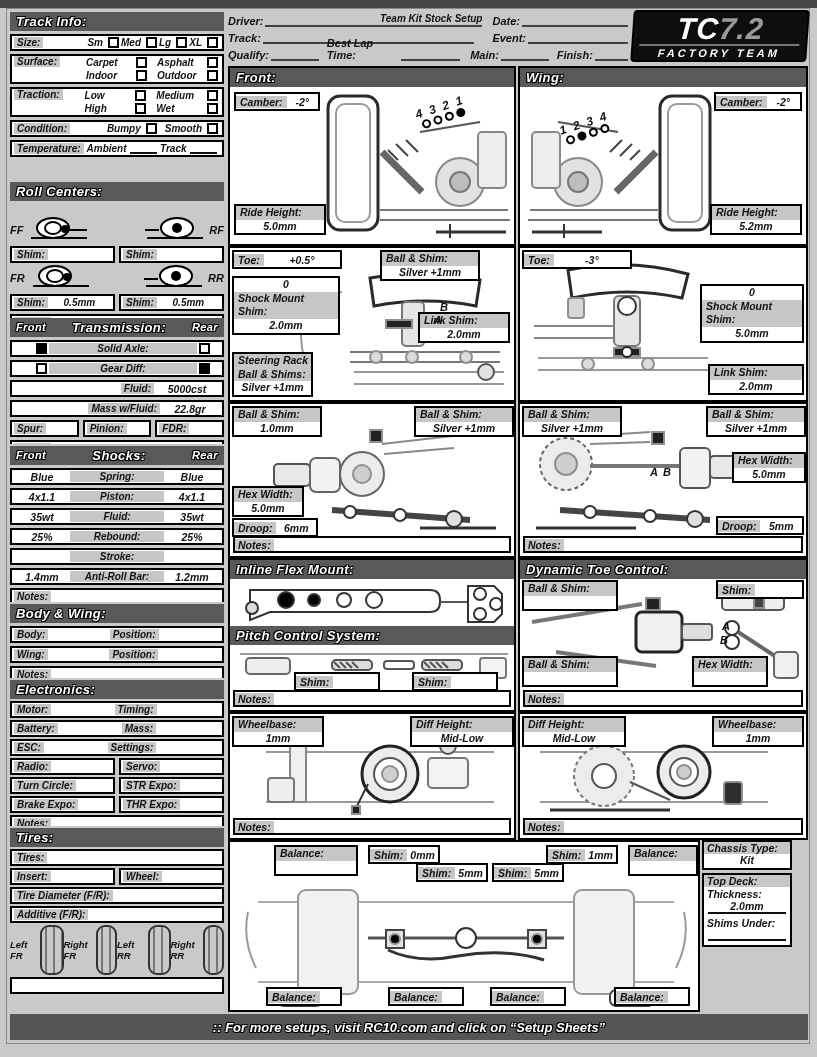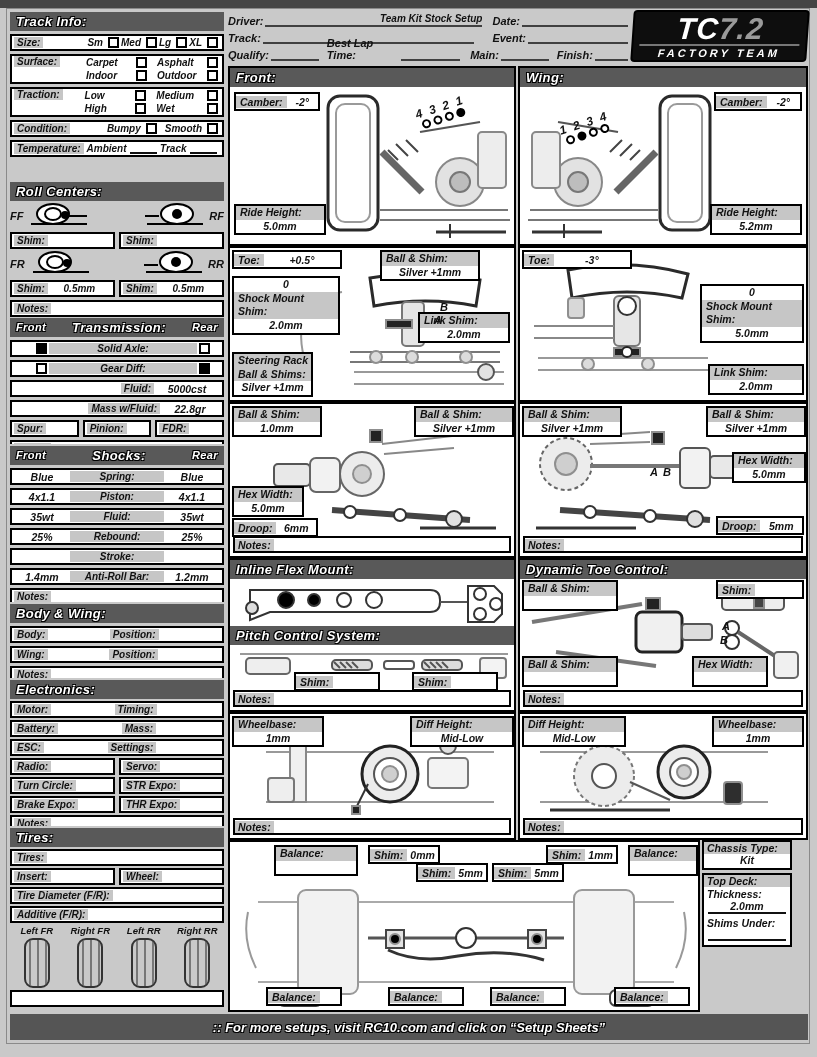--- a/index.html
+++ b/index.html
@@ -51,21 +51,21 @@
 .logo{left:632px;top:10px;width:176px;height:52px;background:#0e0e0e;border:2px solid #000;border-radius:4px;color:#fff;text-align:center;transform:skewX(-4deg);overflow:hidden}
 .logo .model{font-size:30px;line-height:30px;letter-spacing:1px;margin-top:2px}
 .logo .ver{color:#9a9a9a}
 .logo .team{font-size:11px;letter-spacing:3px;border-top:2px solid #777;margin:0 6px;padding-top:1px}
 
 .footer{left:10px;top:1014px;width:798px;height:26px;background:#555;color:#fff;display:flex;align-items:center;justify-content:center;font-size:13px;
  text-shadow:-1px -1px 0 #000,1px -1px 0 #000,-1px 1px 0 #000,1px 1px 0 #000}
 
 .tire{width:26px;height:50px;border:2px solid #333;border-radius:9px;background:
  repeating-linear-gradient(90deg,transparent 0 3px,#777 3px 5px,transparent 5px 8px);background-clip:padding-box}
-.tirecol{display:flex;flex-direction:column;align-items:center;width:25%;gap:2px;font-size:9.5px}
+.tirecol{display:flex;flex-direction:row;align-items:center;width:25%;gap:2px;font-size:9.5px}
 .diag{position:absolute;z-index:1}
 .diag svg{display:block}
 .rc-ico{display:inline-block}
 </style>
 </head>
 <body>
 
 <div class="abs topstrip"></div>
 <div class="abs sheetframe"></div>
 
@@ -158,21 +158,21 @@
     <span class="g">Temperature:</span>
     <span style="padding-left:3px">Ambient</span>
     <span style="flex:1;border-bottom:2px solid #111;height:11px;margin:0 3px"></span>
     <span>Track</span>
     <span style="flex:1;border-bottom:2px solid #111;height:11px;margin:0 3px"></span>
   </div>
 </div>
 
 <div class="abs s" style="top:182px;height:154px">
   <div class="hdr">Roll Centers:</div>
-  <div style="display:flex;gap:4px;margin-top:2px;align-items:center;font-size:11px">
+  <div style="display:flex;gap:4px;margin-top:16px;align-items:center;font-size:11px">
     <span>FF</span>
     <span class="rc-ico"><svg width="62" height="24" viewBox="0 0 62 24">
           <ellipse cx="26" cy="11" rx="16" ry="10" fill="#fff" stroke="#000" stroke-width="2"></ellipse>
           <ellipse cx="26" cy="11" rx="8" ry="6" fill="none" stroke="#000" stroke-width="2"></ellipse>
           <circle cx="38" cy="12" r="4" fill="#000"></circle>
           <path d="M42 13 h18" stroke="#000" stroke-width="2"></path>
           <path d="M4 21 h56" stroke="#000" stroke-width="2"></path>
         </svg></span>
     <span style="flex:1"></span>
     <span class="rc-ico"><svg width="62" height="24" viewBox="0 0 62 24">

